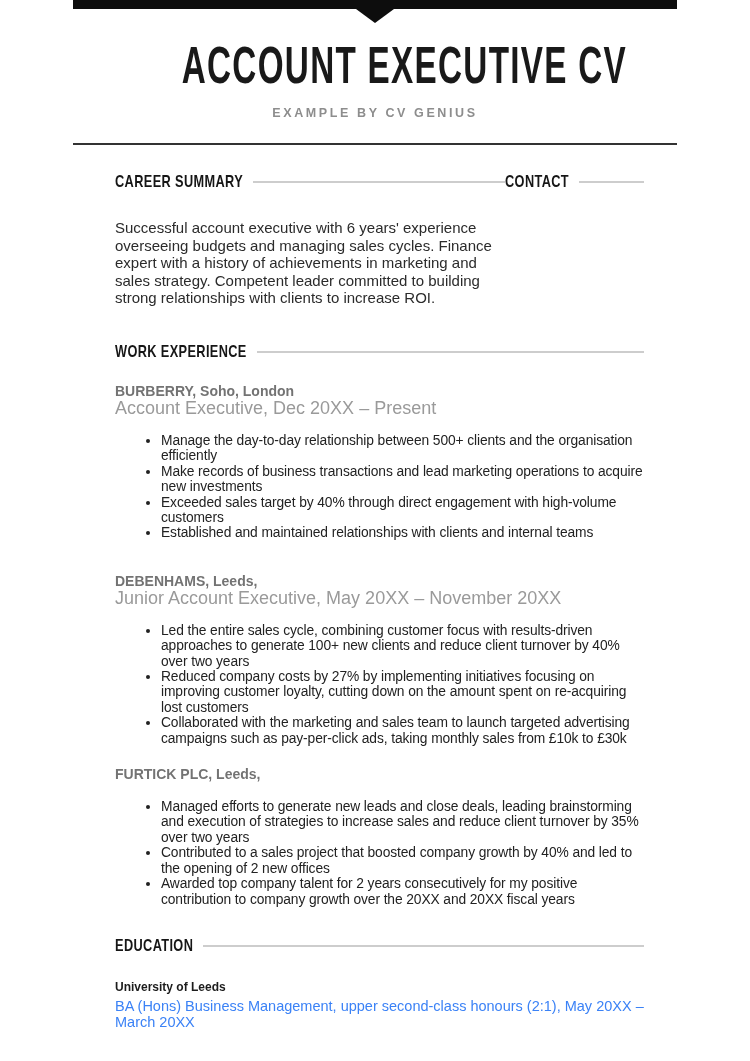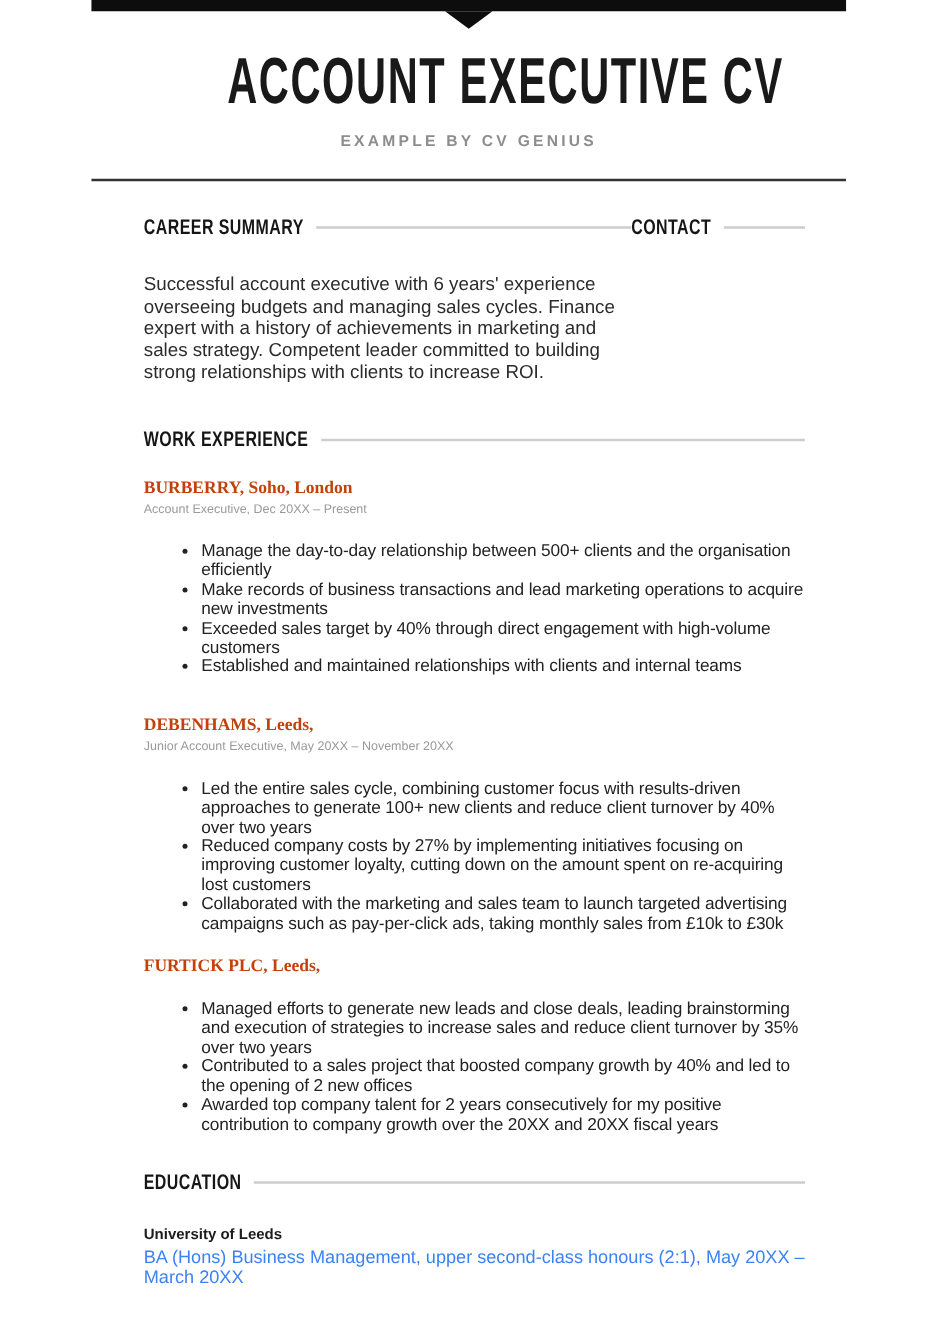--- a/index.html
+++ b/index.html
@@ -93,22 +93,22 @@
 
   
   .section { padding: 0 33px 0 42px; }
   .section-we { margin-top: 36px; }
   .section-edu { margin-top: 30px; }
 
   .job1 { margin-top: 22px; }
   .job2 { margin-top: 32px; }
   .job3 { margin-top: 20px; }
 
-  .company { font-size: 14px; font-weight: 700; line-height: 16px; color: #c2410c; font-family: Liberation Serif, serif; }
-  .role { font-size: 10px; line-height: 16px; margin-top: 1px; color: #9a9a9a; }
+  .company { font-size: 14px; font-weight: 700; line-height: 16px; color: #737373; }
+  .role { font-size: 18px; line-height: 16px; margin-top: 1px; color: #9a9a9a; }
 
   .job-bullets { margin-top: 17px; list-style: disc; padding-left: 46px; }
   .job-bullets li {
     font-size: 13.8px;
     line-height: 15.4px;
     letter-spacing: -0.1px;
     color: #222222;
   }
 
   .school { margin-top: 24px; font-size: 12px; font-weight: 700; line-height: 16px; color: #1c1c1c; }

